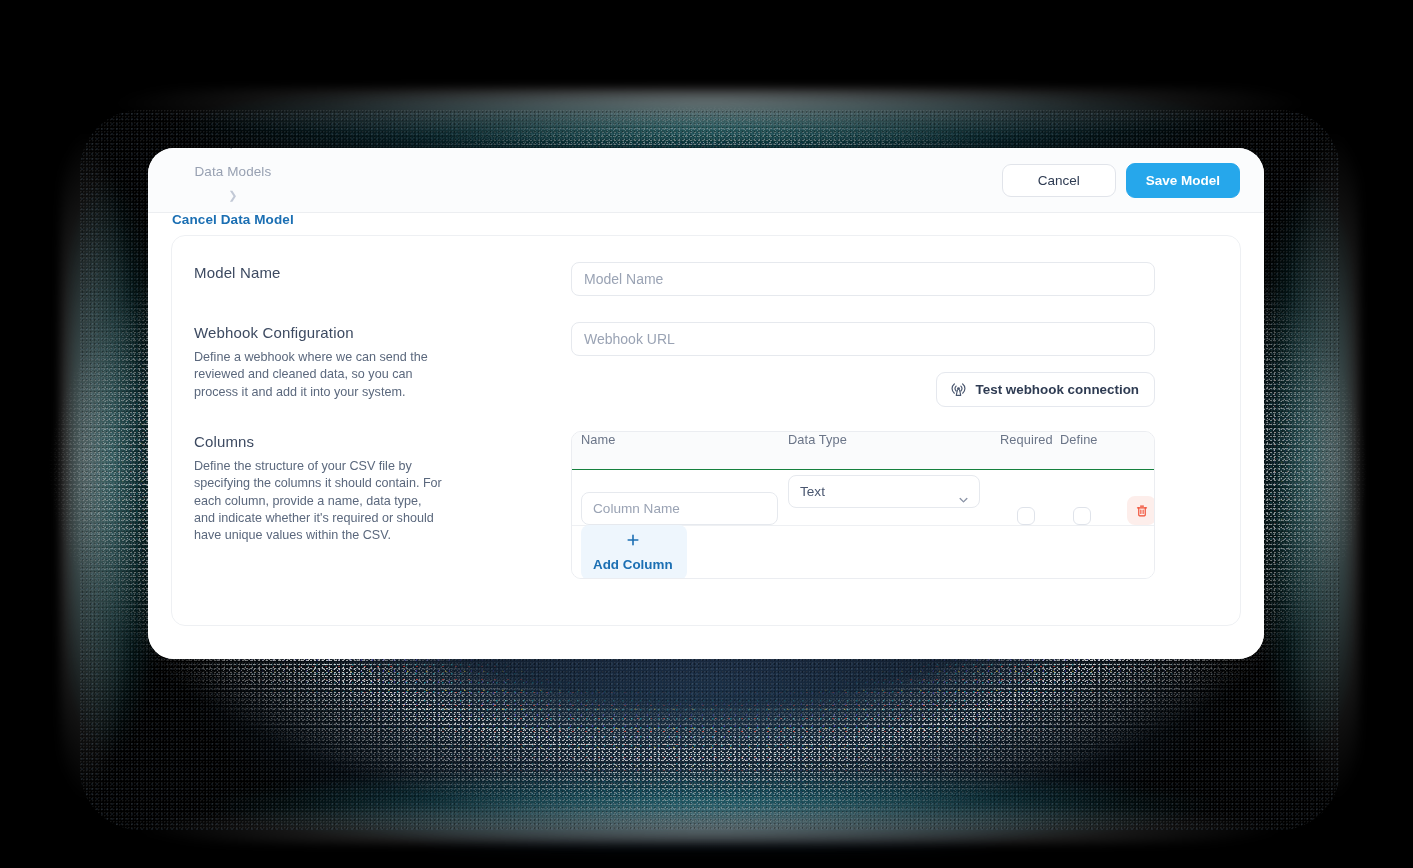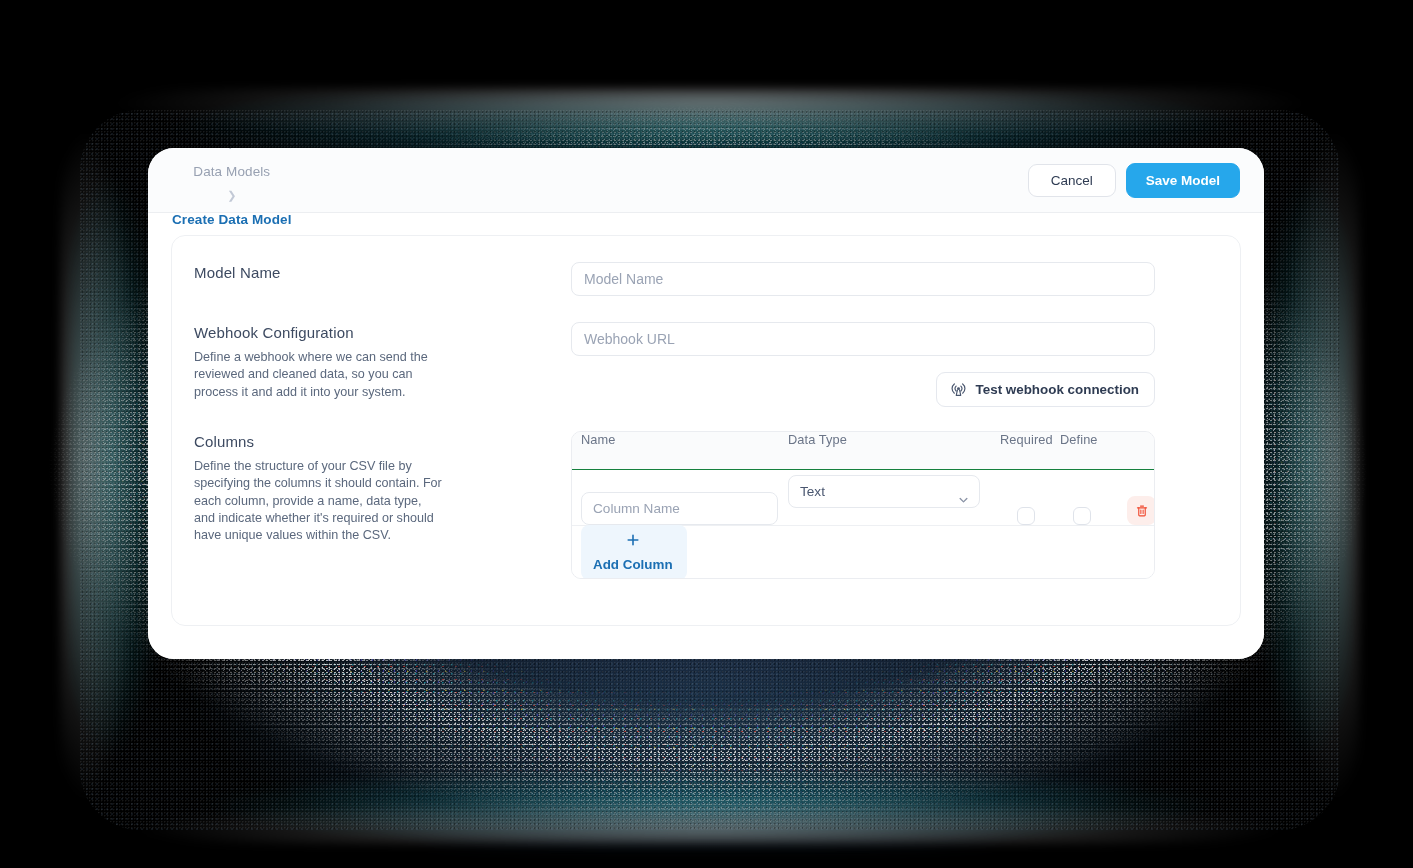--- a/index.html
+++ b/index.html
@@ -176,21 +176,21 @@
     font-size: 13.5px;
     border-radius: 9px;
     cursor: pointer;
     white-space: nowrap;
   }
 
   .btn-cancel {
     background: #ffffff;
     border: 1px solid #e1e4ea;
     color: #2e3b52;
-    padding: 8px 22px;
+    padding: 8px 35px;
     font-weight: 400;
   }
 
   .btn-save {
     background: #26a7eb;
     border: 1px solid #26a7eb;
     color: #ffffff;
     padding: 9px 19px;
     font-weight: 700;
   }
@@ -445,21 +445,21 @@
 
       <div class="breadcrumb">
         <span class="back-arrow">
           <svg width="19" height="19" viewBox="0 0 19 19" fill="none" aria-hidden="true">
             <path d="M15.2 9.5H3.8" stroke="currentColor" stroke-width="1.45" stroke-linecap="round"></path>
             <path d="M8.2 4.9 3.6 9.5l4.6 4.6" stroke="currentColor" stroke-width="1.45" stroke-linecap="round" stroke-linejoin="round"></path>
           </svg>
         </span>
         <span class="crumb-root">Data Models</span>
         <span class="crumb-sep">❯</span>
-        <span class="crumb-current">Create Data Model</span>
+        <span class="crumb-current">Cancel Data Model</span>
       </div>
 
       <div class="titlebar-actions">
         <button class="btn btn-cancel">Cancel</button>
         <button class="btn btn-save">Save Model</button>
       </div>
     </div>
 
     <div class="card-body">
       <div class="inner-panel">

